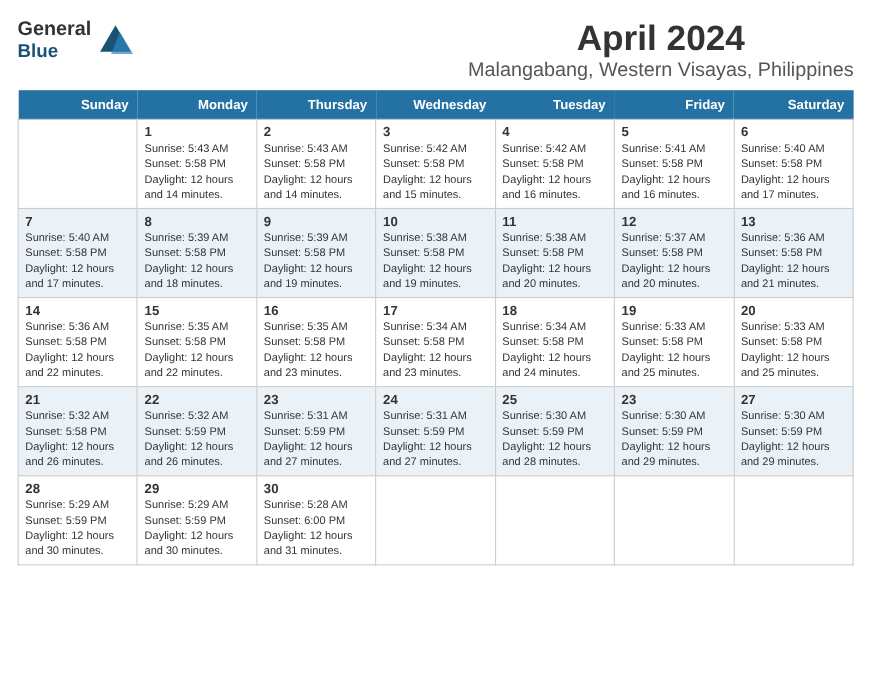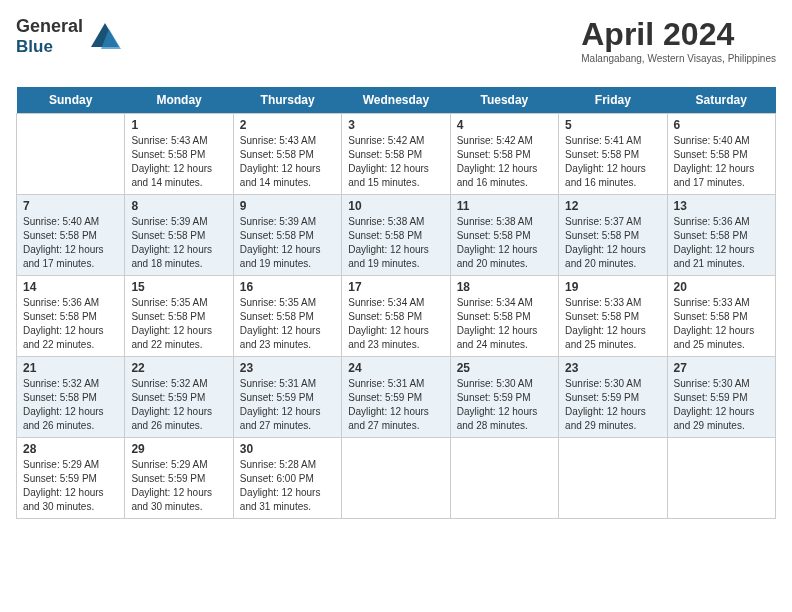--- a/index.html
+++ b/index.html
@@ -7,21 +7,21 @@
       font-family: Arial, sans-serif;
       background: #fff;
       width: 792px;
       min-height: 612px;
       padding: 16px;
     }
     .header {
       display: flex;
       justify-content: space-between;
       align-items: flex-start;
-      margin-bottom: 23px;
+      margin-bottom: 8px;
     }
     .logo {
       display: flex;
       align-items: center;
     }
     .logo-text-general {
       font-size: 18px;
       font-weight: bold;
       color: #333;
     }
@@ -29,40 +29,40 @@
       font-size: 17px;
       font-weight: bold;
       color: #1a5276;
     }
     .logo-icon {
       width: 36px;
       height: 36px;
       margin-left: 4px;
     }
     .title-block {
-      text-align: left;
+      text-align: center;
     }
     .month-year {
       font-size: 32px;
       font-weight: bold;
       color: #333;
     }
     .location {
-      font-size: 10px;
+      font-size: 18px;
       color: #555;
     }
     table {
       width: 100%;
       border-collapse: collapse;
       font-size: 10px;
     }
     .day-header {
       background-color: #2471a3;
       color: #fff;
-      text-align: center;
+      text-align: right;
       padding: 6px 8px;
       font-size: 12px;
       font-weight: bold;
     }
     td {
       border: 1px solid #ccc;
       vertical-align: top;
       padding: 4px 6px;
       width: 14.28%;
       min-height: 80px;

